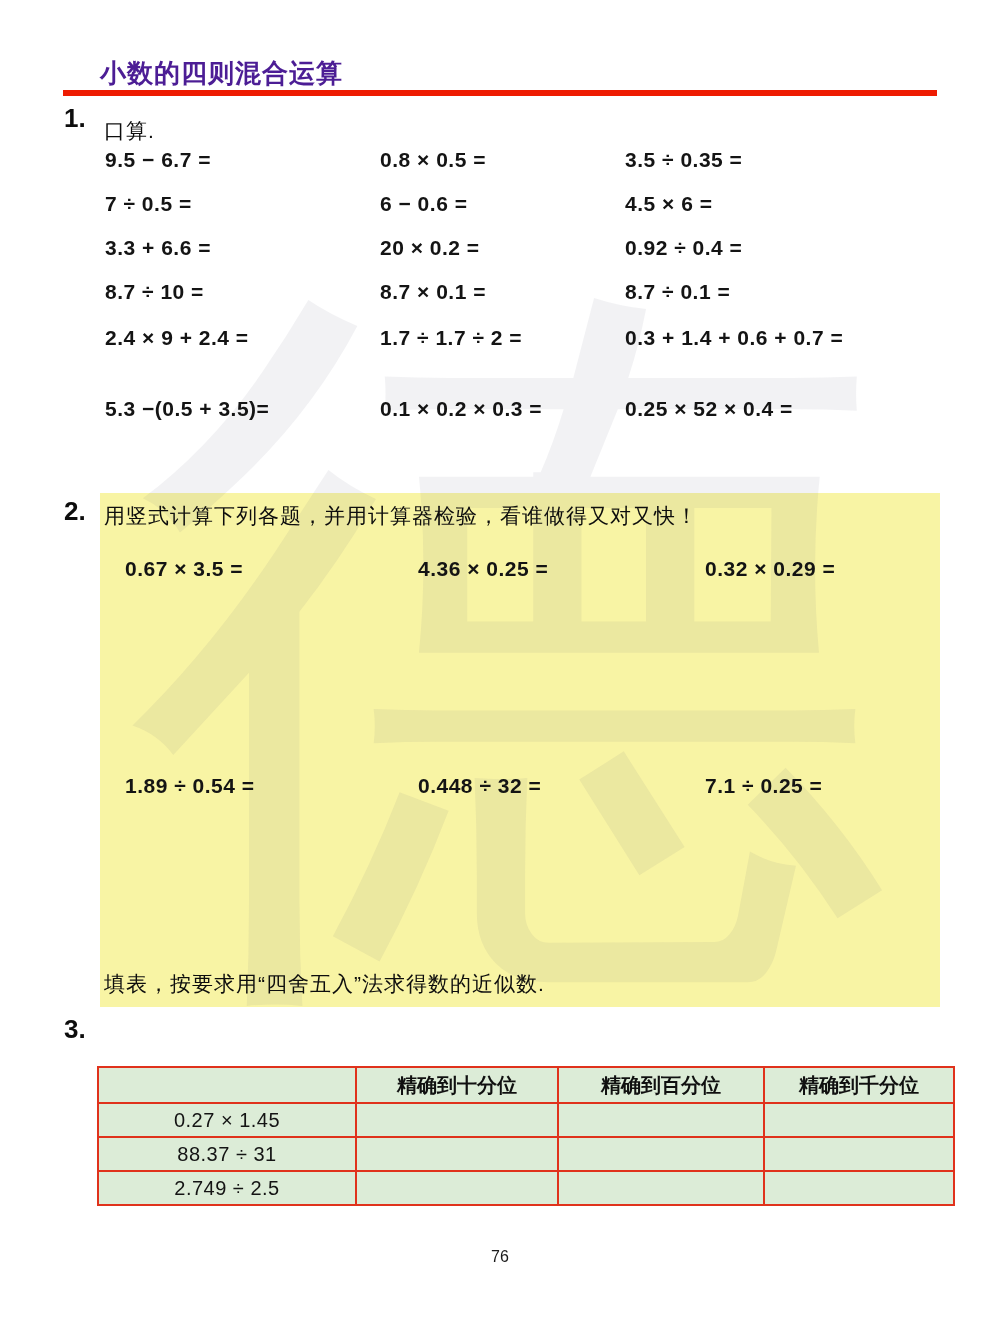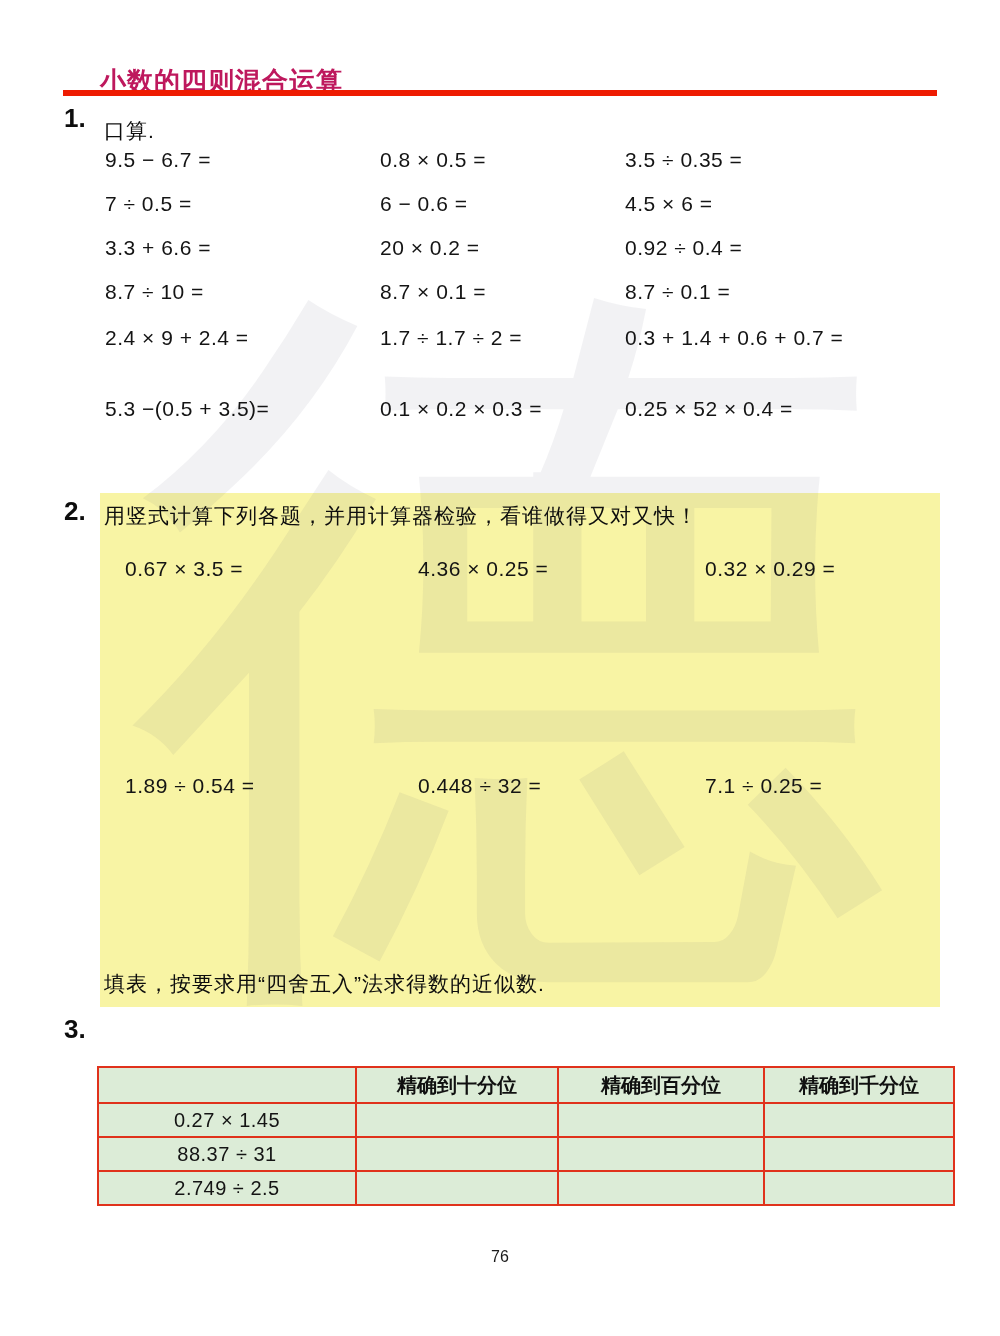--- a/index.html
+++ b/index.html
@@ -29,24 +29,24 @@
     left:100px; top:493px;
     width:840px; height:514px;
     background:#f8f4a4;
     z-index:0;
   }
   
   .fg { position:absolute; left:0; top:0; width:100%; height:100%; z-index:2; }
   .abs { position:absolute; white-space:nowrap; }
 
   .page-title {
-    left:100px; top:64px;
+    left:100px; top:56px;
     font-size:26px; font-weight:bold;
     letter-spacing:1px;
-    color:#be185d;
+    color:#4c1d95;
   }
   .title-underline {
     position:absolute;
     left:63px; top:90px;
     width:874px; height:6px;
     background:#ee1c02;
     z-index:2;
   }
   .sec-num {
     font-size:26px; font-weight:bold;
@@ -56,20 +56,21 @@
     font-size:21px;
     color:#0d0d0d;
     letter-spacing:1px;
   }
   .prob {
     position:absolute;
     font-size:21px;
     color:#141414;
     white-space:nowrap;
     letter-spacing:0.5px;
+    font-weight:bold;
   }
   
   .c0{left:105px} .c1{left:380px} .c2{left:625px}
   .r0{top:148px} .r1{top:192px} .r2{top:236px} .r3{top:280px} .r4{top:326px} .r5{top:397px}
   
   .hc0{left:125px} .hc1{left:418px} .hc2{left:705px}
   .hr0{top:557px} .hr1{top:774px}
 
   
   .round-table {

